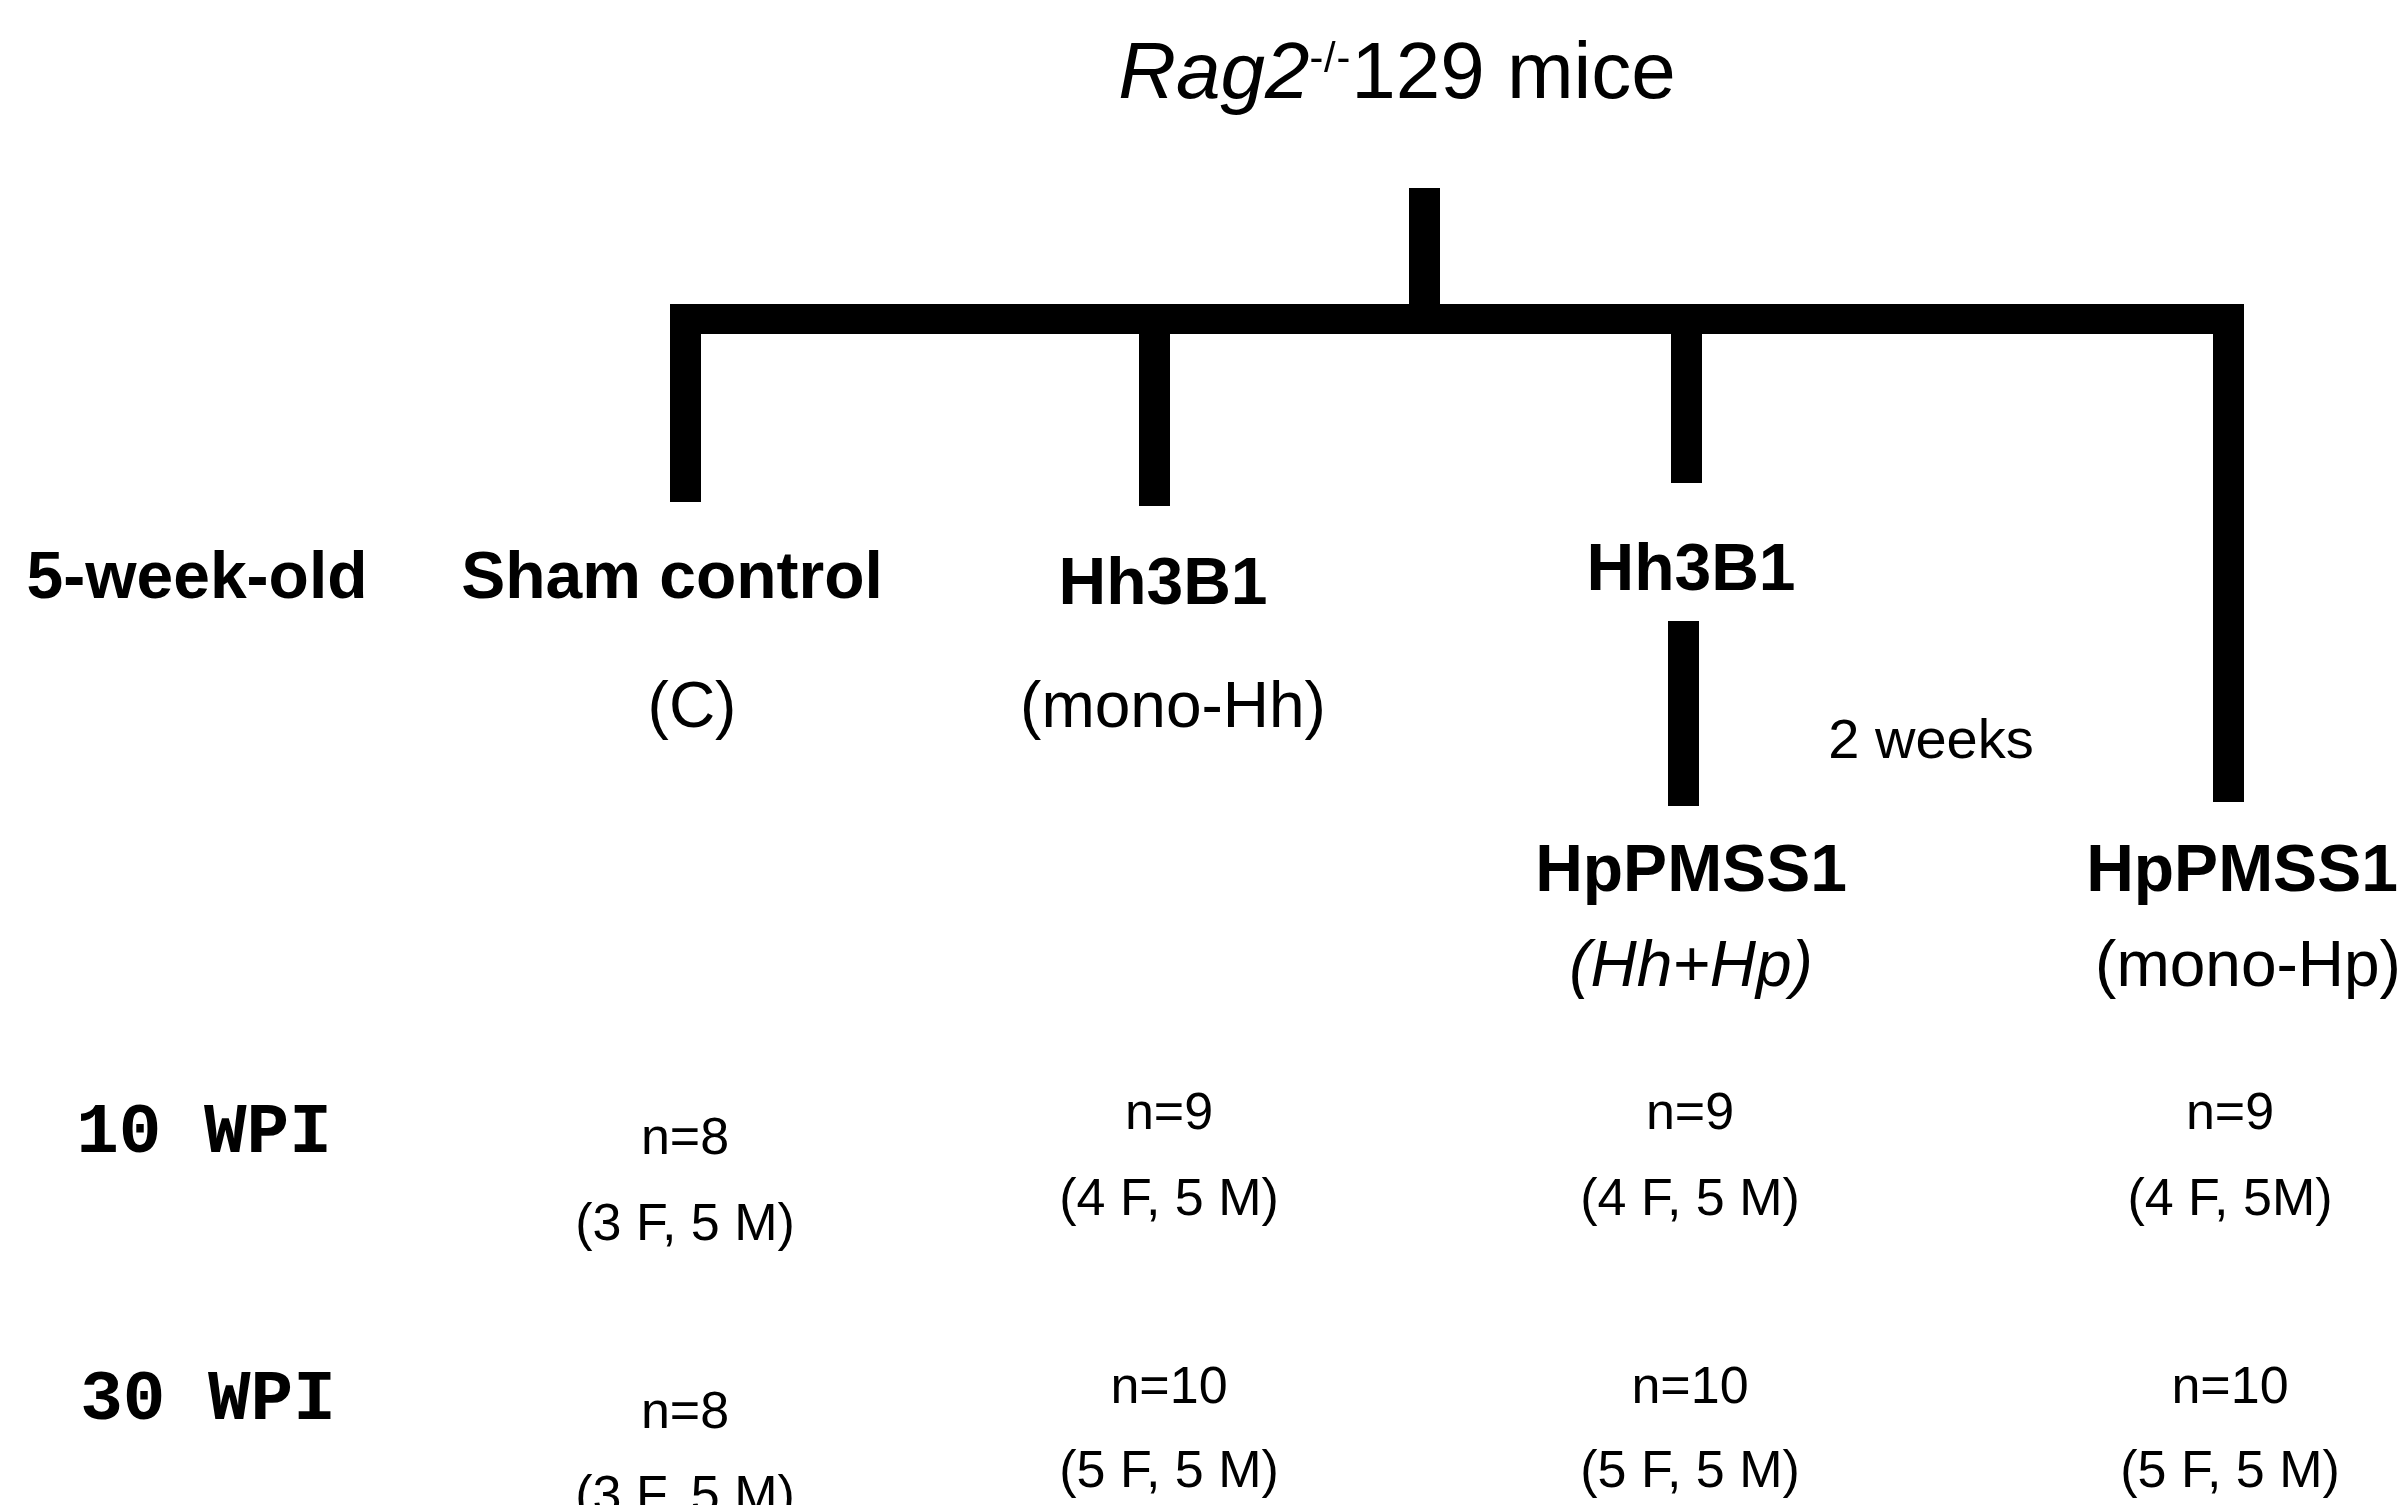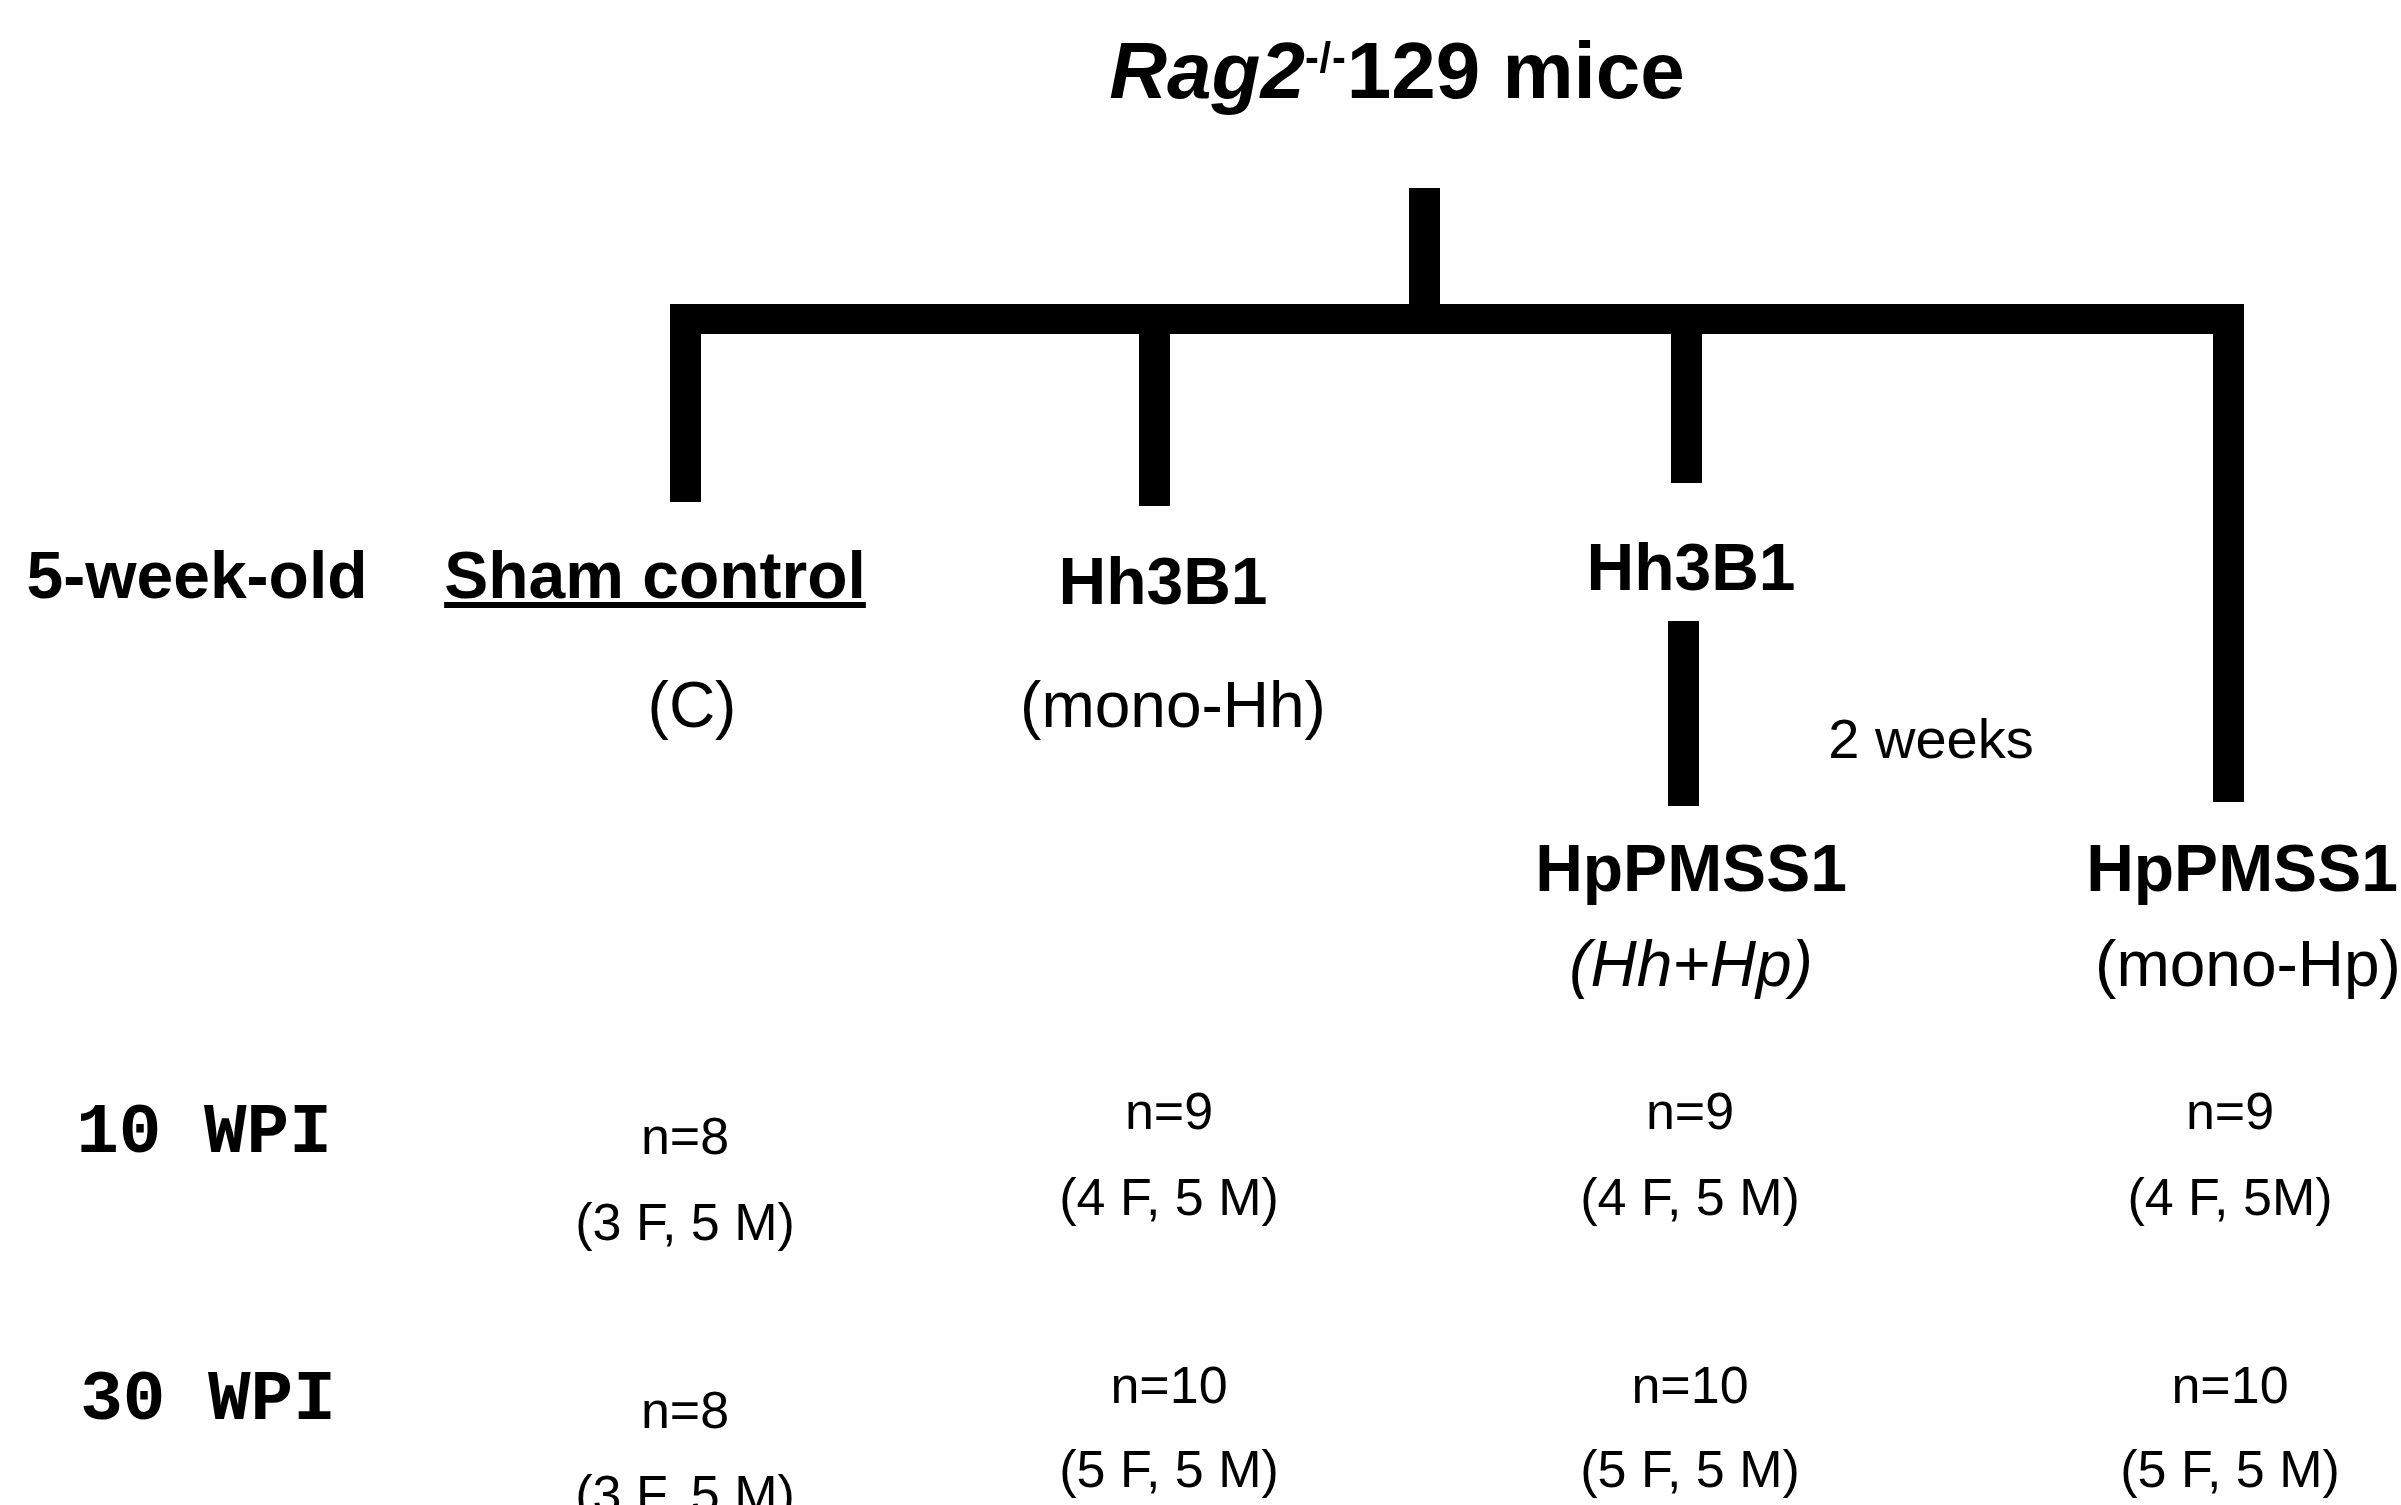--- a/index.html
+++ b/index.html
@@ -20,42 +20,42 @@
     position: absolute;
     background: #000000;
   }
   .txt {
     position: absolute;
     transform: translate(-50%, -50%);
     white-space: nowrap;
     line-height: 1;
   }
   .bold   { font-weight: 700; }
-  .title  { font-size: 80px; font-weight: 700; }
+  .title  { font-size: 80px; font-weight: 400; }
   .title .gene { font-style: italic; }
   .title sup { font-size: 0.52em; vertical-align: 0.62em; letter-spacing: 0.02em; }
   .grp    { font-size: 66px; }
   .sub    { font-size: 64px; font-weight: 400; }
   .weeks  { font-size: 56px; font-weight: 400; }
   .rowlbl { font-size: 71px; font-family: Liberation Mono, monospace; }
   .cell   { font-size: 52px; font-weight: 400; }
 
   
   #stem      { left: 1409px; top: 188px;  width: 31px;   height: 119px; }
   #hbar      { left: 670px;  top: 304px;  width: 1574px; height: 30px;  }
   #branch-1  { left: 670px;  top: 330px;  width: 31px;   height: 172px; }
   #branch-2  { left: 1139px; top: 330px;  width: 31px;   height: 176px; }
   #branch-3  { left: 1671px; top: 330px;  width: 31px;   height: 153px; }
   #branch-4  { left: 2213px; top: 304px;  width: 31px;   height: 498px; }
   #branch-3b { left: 1668px; top: 621px;  width: 31px;   height: 185px; }
 
   
   #title        { left: 1397px; top: 71px;   }
   #age-label    { left: 197px;  top: 575px;  }
-  #sham-label   { left: 655px;  top: 575px; text-decoration: underline;  }
+  #sham-label   { left: 672px;  top: 575px;  }
   #monohh-label { left: 1163px; top: 581px;  }
   #hh3b1-label  { left: 1691px; top: 567px;  }
   #c-sub        { left: 692px;  top: 705px;  }
   #monohh-sub   { left: 1173px; top: 705px;  }
   #weeks-label  { left: 1931px; top: 739px;  }
   #hhhp-label   { left: 1691px; top: 868px; }
   #hhhp-sub     { left: 1691px; top: 964px; font-style: italic; }
   #monohp-label { left: 2242px; top: 868px; }
   #monohp-sub   { left: 2248px; top: 964px; }
   #wpi10-label  { left: 204px;  top: 1133px; }

